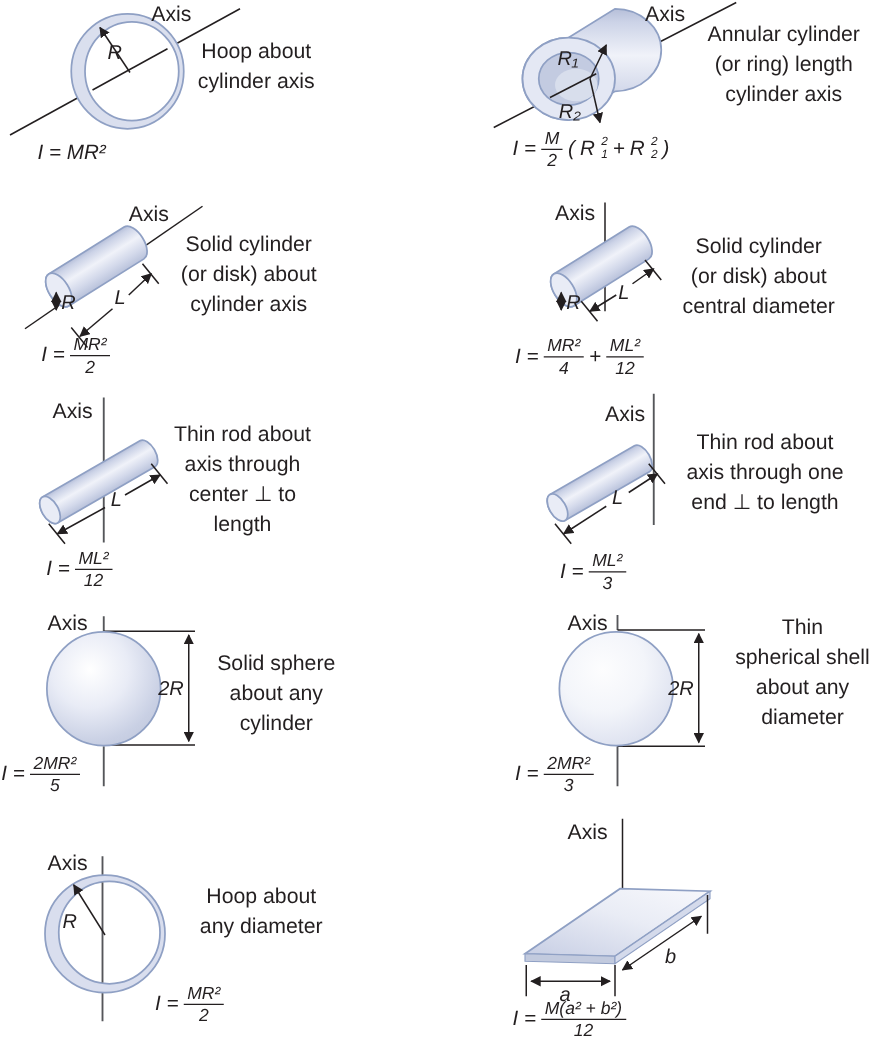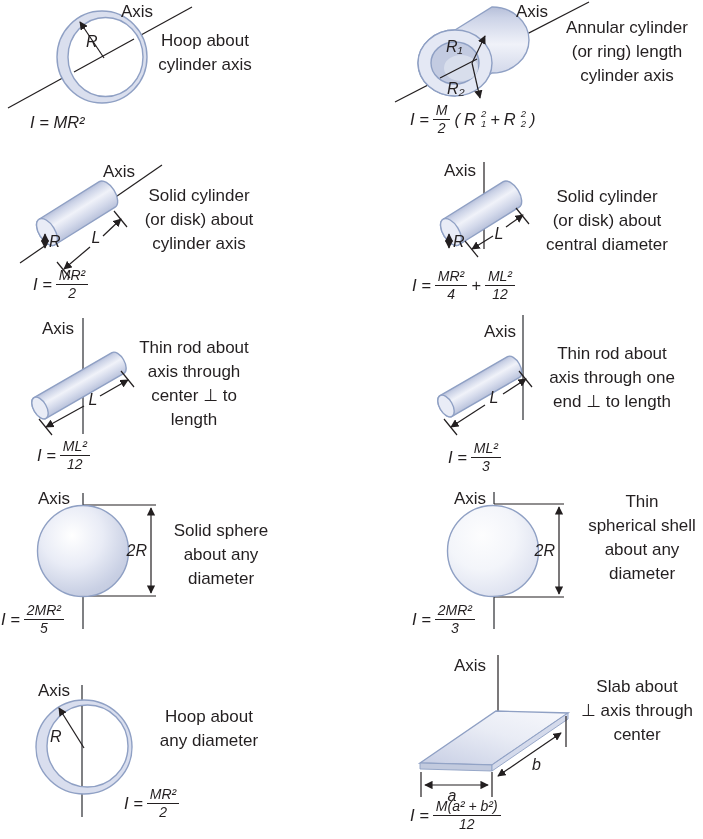--- a/index.html
+++ b/index.html
@@ -237,21 +237,21 @@
       <line class="gln" x1="83" y1="119" x2="83" y2="151"></line>
       <line class="ln" x1="83" y1="27" x2="156" y2="27"></line>
       <line class="ln" x1="83" y1="118" x2="156" y2="118"></line>
       <line class="ln" x1="151" y1="30" x2="151" y2="115" marker-start="url(#ah)" marker-end="url(#ah)"></line>
       <circle class="shape" cx="83" cy="73" r="45.5" fill="url(#sphGrad)"></circle>
       <text class="var-t" x="147" y="78" text-anchor="end">2R</text>
       <text class="axis-t" x="38" y="26">Axis</text>
     </svg>
     <div class="caption" style="left:159px;top:41px;width:124px">Solid sphere
 about any
-diameter</div>
+cylinder</div>
     <div class="formula" style="left:1px;top:124px">
         <span class="ft">I =</span>
         <span class="frac">
           <span class="num">2MR²</span>
           <span class="den">5</span>
         </span>
       </div>
   </div>
 
   <div class="cell" style="left:352px;top:478px;width:351px;height:162px">
@@ -307,23 +307,20 @@
       <path d="M140,125 L216,73 L216,79 L140,131 Z" fill="#d4daeb" stroke="#8fa0c4" stroke-width="0.9"></path>
       <line class="ln" x1="69" y1="132" x2="69" y2="157"></line>
       <line class="ln" x1="140" y1="132" x2="140" y2="157"></line>
       <line class="ln" x1="73" y1="145" x2="136" y2="145" marker-start="url(#ah)" marker-end="url(#ah)"></line>
       <text class="var-t" x="100" y="161" text-anchor="middle">a</text>
       <line class="ln" x1="146" y1="136" x2="209" y2="93" marker-start="url(#ah)" marker-end="url(#ah)"></line>
       <line class="ln" x1="214" y1="76" x2="214" y2="107"></line>
       <text class="var-t" x="180" y="130">b</text>
       <text class="axis-t" x="102" y="31">Axis</text>
     </svg>
-    <div class="caption" style="left:219px;top:35px;width:132px">Slab about
-⊥ axis through
-center</div>
     <div class="formula" style="left:58px;top:158px">
         <span class="ft">I =</span>
         <span class="frac">
           <span class="num">M(a² + b²)</span>
           <span class="den">12</span>
         </span>
       </div>
   </div>
 
 </div>

